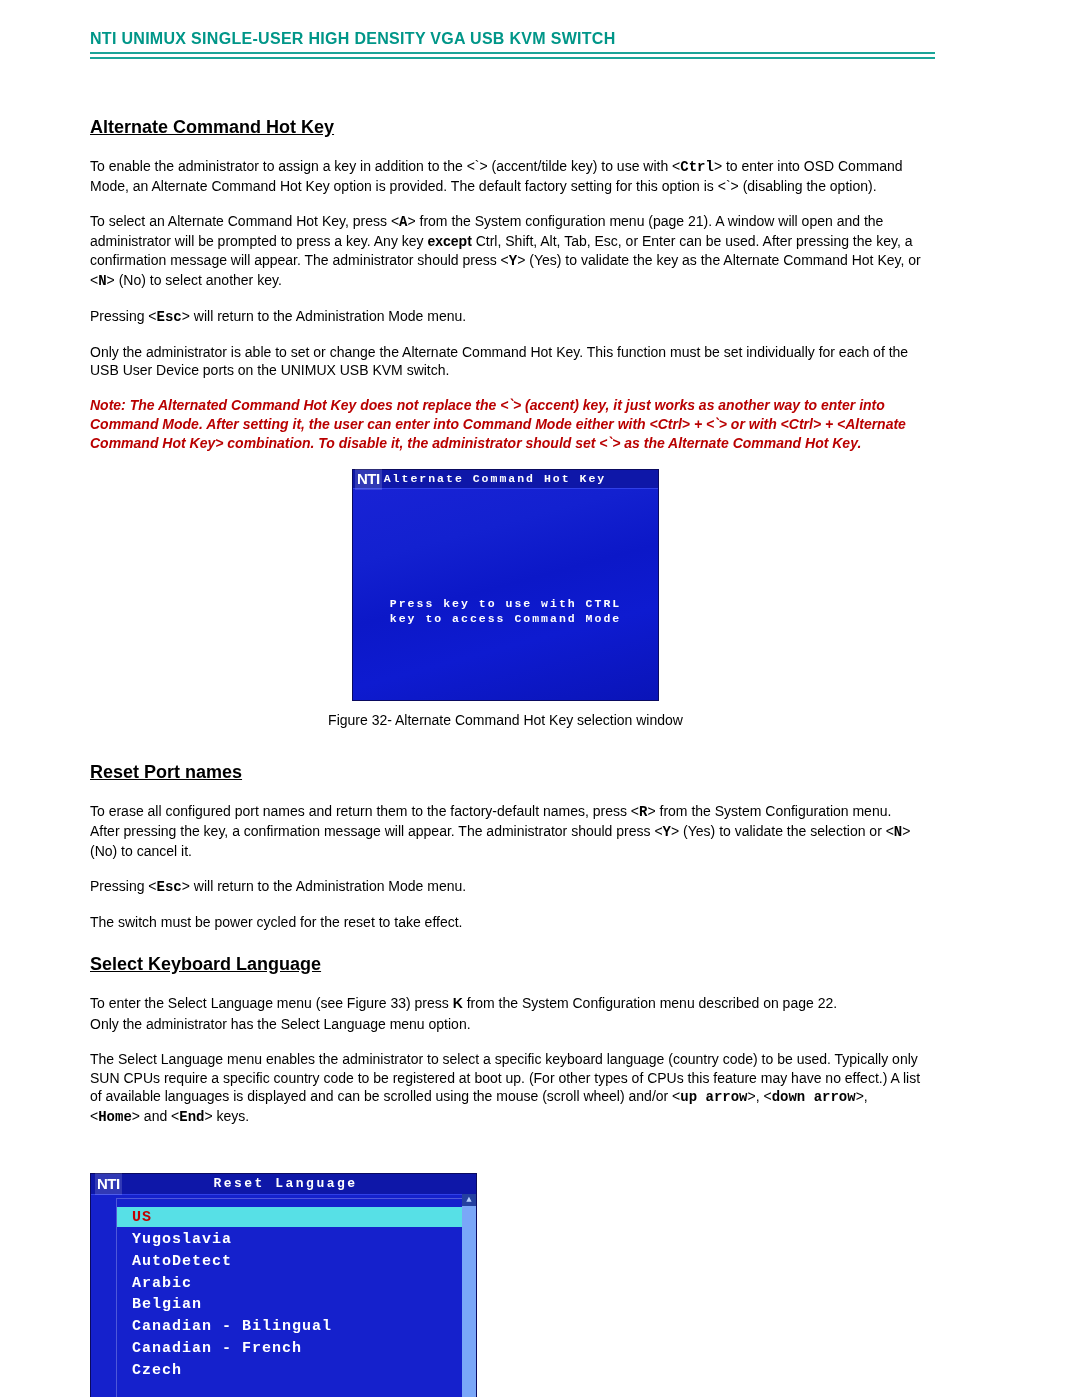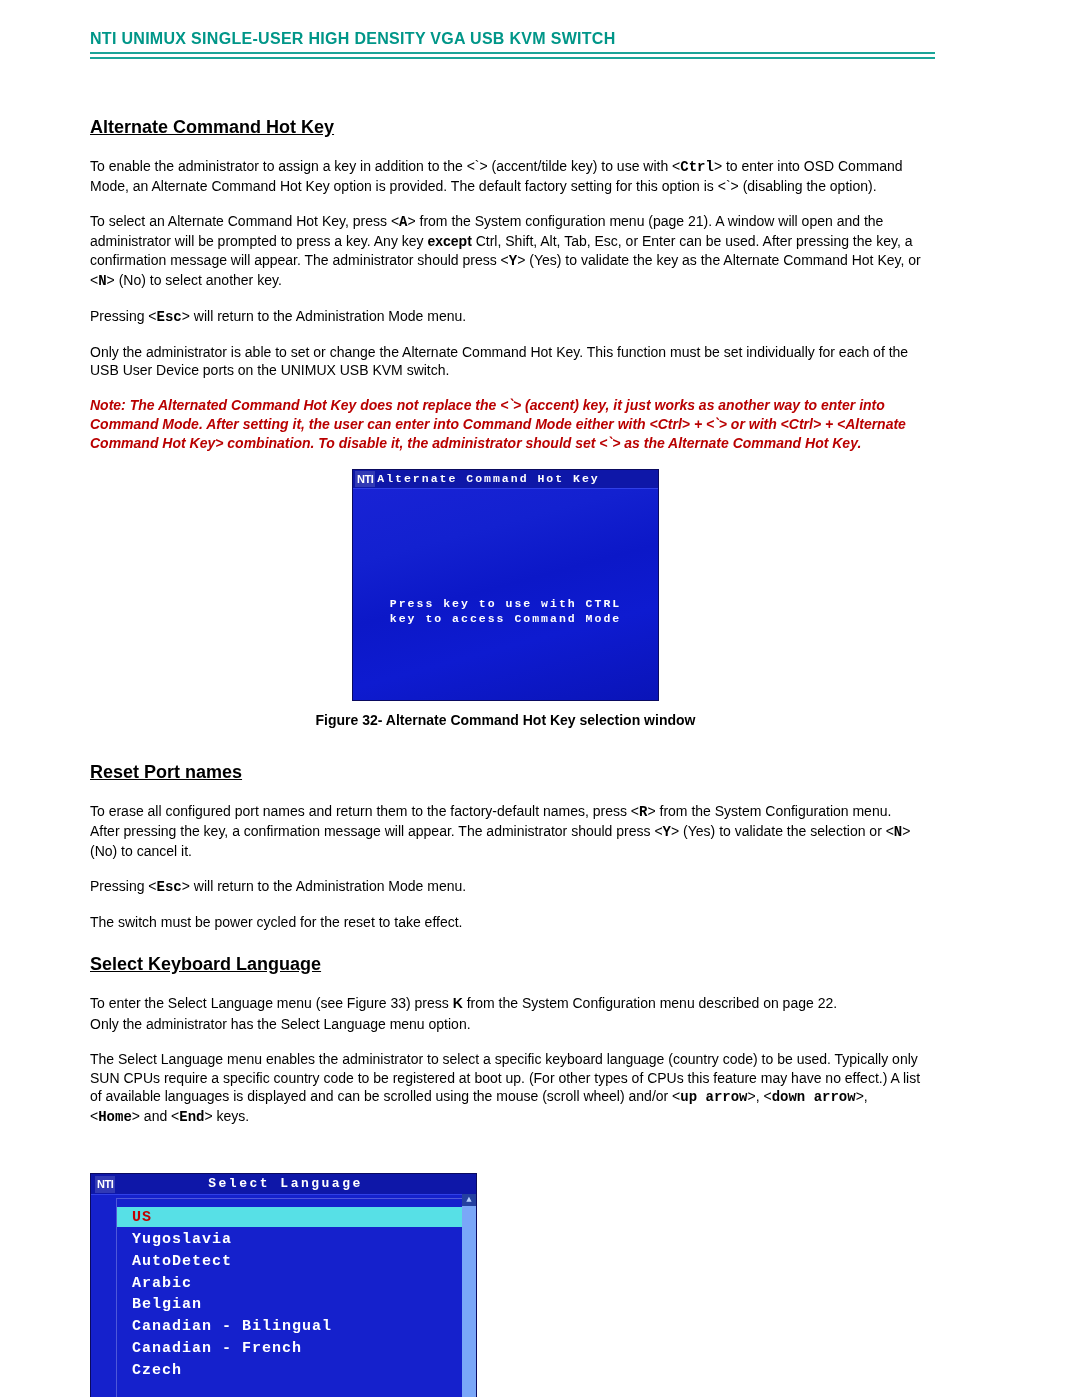--- a/index.html
+++ b/index.html
@@ -48,21 +48,21 @@
   }
   p { margin: 0 0 16px 0; }
   .justify { text-align: justify; }
   .note {
     color: #b90000;
     font-style: italic;
     font-weight: bold;
   }
   .figure-caption {
     text-align: center;
-    font-weight: bold;
+    font-weight: normal;
     font-size: 14px;
     margin: 10px 0 30px 0;
   }
   .fig32-wrap {
     display: flex;
     justify-content: center;
     margin-top: 6px;
   }
   .fig32 {
     width: 305px;
@@ -79,21 +79,21 @@
     border-bottom: 1px solid #3040e8;
     height: 18px;
     display: flex;
     align-items: center;
     padding-left: 2px;
   }
   .nti-logo {
     color: #fff;
     font-weight: bold;
     font-family: Arial, sans-serif;
-    font-size: 11px;
+    font-size: 15px;
     letter-spacing: -0.5px;
     margin-right: 2px;
     display: inline-block;
     background: rgba(255,255,255,0.15);
     padding: 1px 2px;
   }
   .fig32-title {
     font-size: 11.5px;
     letter-spacing: 2px;
   }
@@ -255,21 +255,21 @@
         <p>
           <span>The Select Language menu enables the administrator to select a specific keyboard language (country code) to be used.   Typically only SUN CPUs require a specific country code to be registered at boot up. (For other types of CPUs this feature may have no effect.) A list of available languages is displayed and can be scrolled using the mouse (scroll wheel) and/or &lt;</span><span class="mono">up arrow</span><span>&gt;, &lt;</span><span class="mono">down arrow</span><span>&gt;, &lt;</span><span class="mono">Home</span><span>&gt; and &lt;</span><span class="mono">End</span><span>&gt; keys.</span>
         </p>
       </div>
 
       <div class="right-col">
 
         <div class="fig33">
           <div class="fig33-title-bar">
             <span class="nti-logo" style="position:absolute;left:4px;">NTI</span>
-            <span class="fig33-title">Select Language</span>
+            <span class="fig33-title">Reset Language</span>
           </div>
           <div class="fig33-body">
             <div class="fig33-hl"></div>
             <div class="fig33-list">
               <div class="selected">US</div>
               <div>Yugoslavia</div>
               <div>AutoDetect</div>
               <div>Arabic</div>
               <div>Belgian</div>
               <div>Canadian - Bilingual</div>

